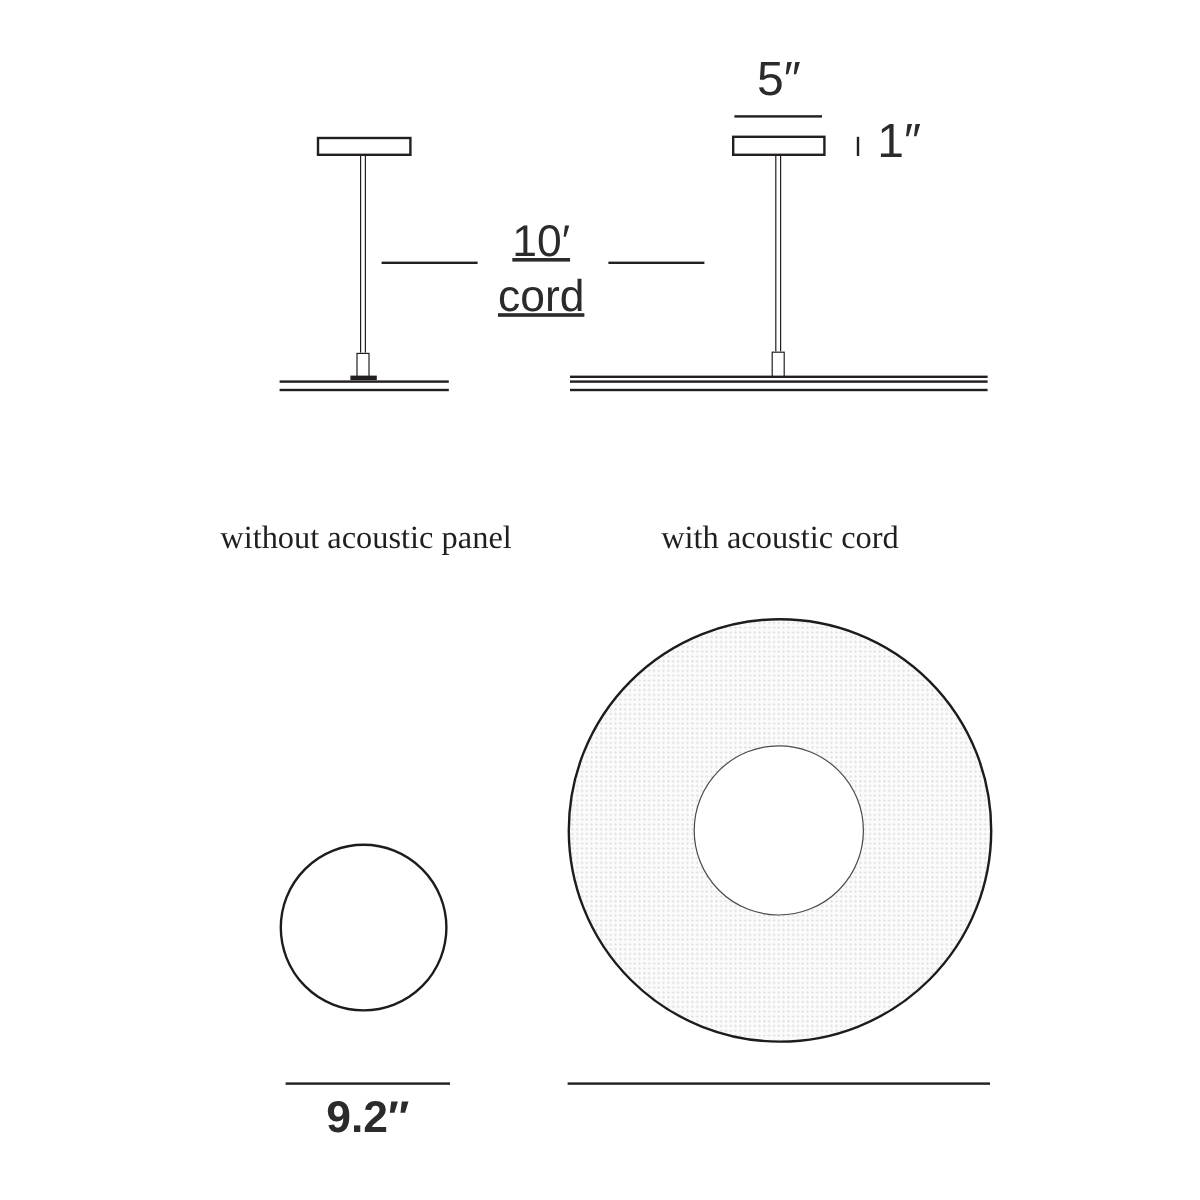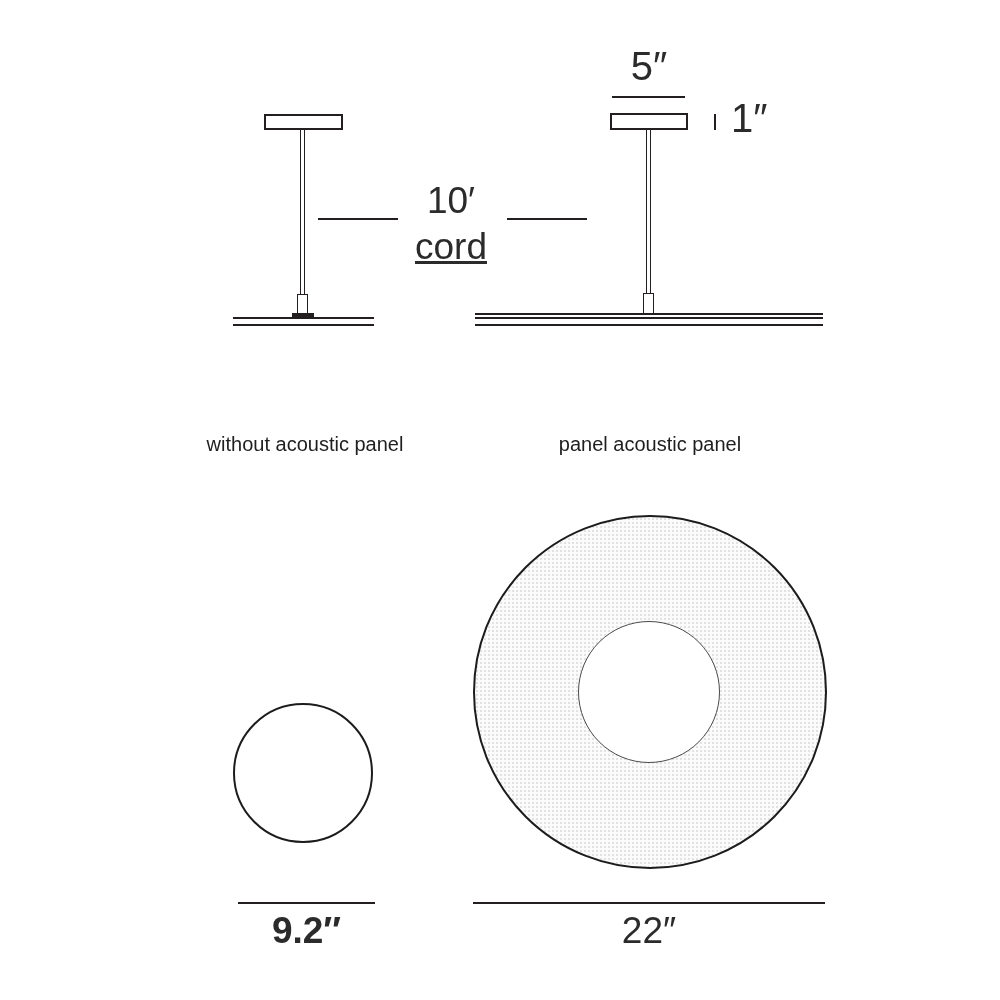--- a/index.html
+++ b/index.html
@@ -63,32 +63,33 @@
 
   .dim-text {
     font-size: 40px;
     line-height: 1;
     color: #2b2b2b;
     text-align: center;
     white-space: nowrap;
   }
   .dim-5-label  { left: 600px; top: 46px;  width: 98px; }
   .dim-1-label  { left: 731px; top: 98px;  width: 60px; text-align: left; }
-  .cord-dim-value { left: 401px; top: 182px; width: 100px; font-size: 37px; }
+  .cord-dim-value { left: 401px; top: 182px; width: 100px; font-size: 37px; text-decoration: underline; }
   .cord-dim-word  { left: 401px; top: 228px; width: 100px; font-size: 37px; text-decoration: underline; }
   .dim-92-label { left: 223px; top: 912px; width: 167px; font-size: 37px; font-weight: bold; }
   .dim-22-label { left: 473px; top: 912px; width: 352px; font-size: 37px; }
 
   
   .caption {
-    font-size: 20px;
+    font-size: 27px;
     line-height: 1.2;
     color: #1f1f1f;
     text-align: center;
     white-space: nowrap;
+    font-family: Liberation Serif, serif;
   }
   .caption-left  { left: 155px; top: 432px; width: 300px; }
   .caption-right { left: 500px; top: 432px; width: 300px; }
 
   
   .fixture-circle {
     left: 233px; top: 703px;
     width: 140px; height: 140px;
     border: 2.5px solid #1c1c1c;
     border-radius: 50%;
@@ -135,25 +136,24 @@
 
   <div class="abs dim-1-tick"></div>
   <div class="abs dim-text dim-1-label">1″</div>
 
   <div class="abs dim-line cord-dim-left-line"></div>
   <div class="abs dim-text cord-dim-value">10′</div>
   <div class="abs dim-text cord-dim-word">cord</div>
   <div class="abs dim-line cord-dim-right-line"></div>
 
   <div class="abs caption caption-left">without acoustic panel</div>
-  <div class="abs caption caption-right">panel acoustic panel</div>
+  <div class="abs caption caption-right">with acoustic cord</div>
 
   <div class="abs fixture-circle"></div>
   <div class="abs dim-line dim-92-line"></div>
   <div class="abs dim-text dim-92-label">9.2″</div>
 
   <div class="abs panel-donut">
     <div class="panel-hole"></div>
   </div>
   <div class="abs dim-line dim-22-line"></div>
-  <div class="abs dim-text dim-22-label">22″</div>
 
 </div>
 
 </body></html>

